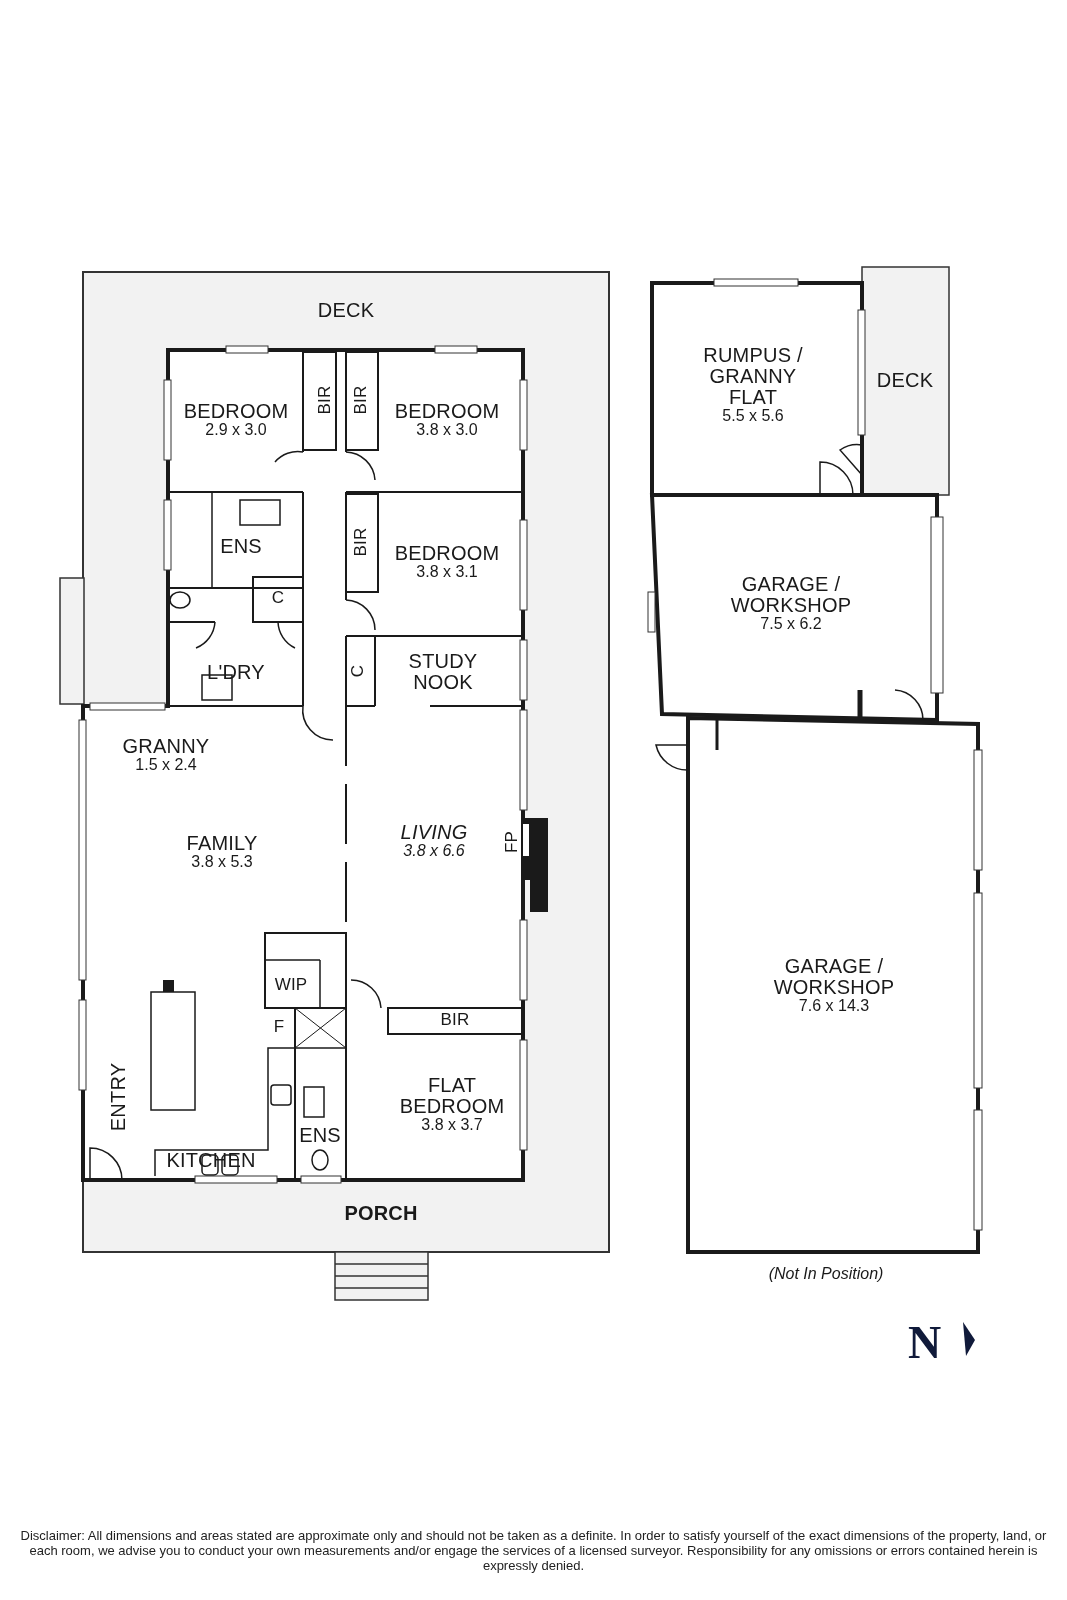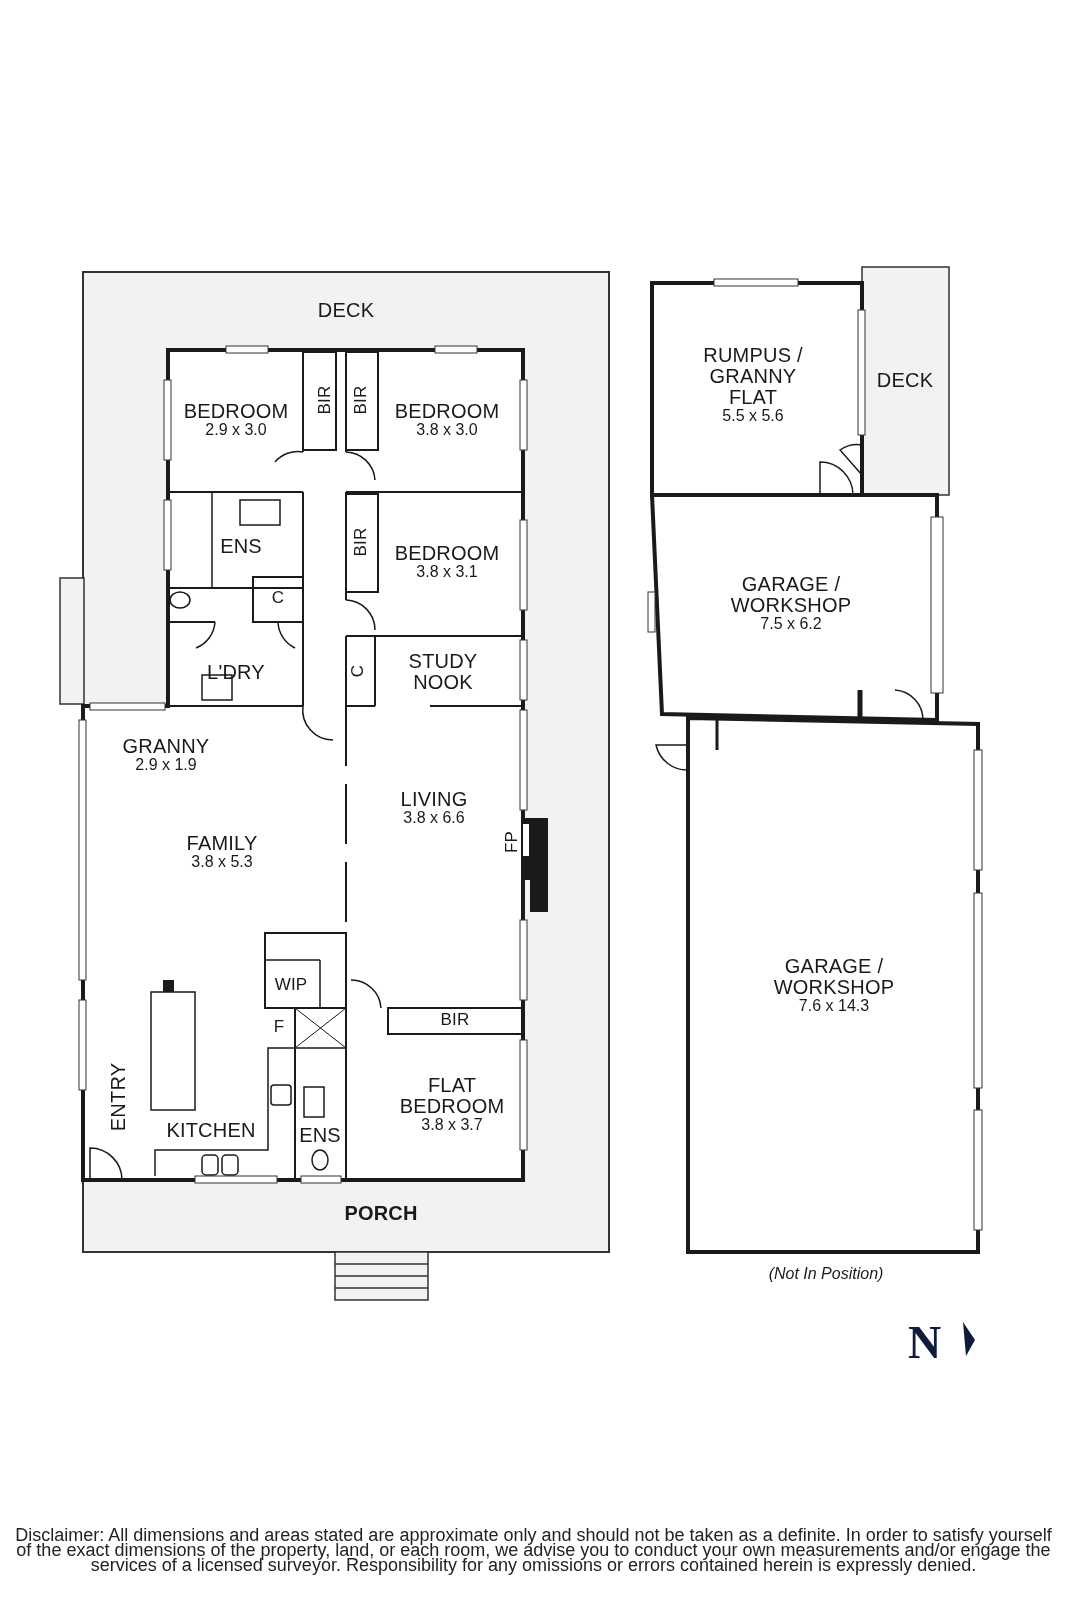--- a/index.html
+++ b/index.html
@@ -3,21 +3,21 @@
   <meta charset="utf-8">
   <style>
     html, body { margin:0; padding:0; background:#ffffff; }
     body { width:1067px; height:1600px; position:relative; overflow:hidden; font-family:"Liberation Sans", sans-serif; color:#1a1a1a; }
     svg { position:absolute; left:0; top:0; }
     .lbl { position:absolute; text-align:center; line-height:1.05; white-space:nowrap; transform:translate(-50%,-50%); }
     .lbl .nm { font-size:20px; display:block; letter-spacing:0.2px; }
     .lbl .dm { font-size:16px; display:block; }
     .lbl.small .nm { font-size:17px; }
     .vert { transform:translate(-50%,-50%) rotate(-90deg); }
-    #disclaimer { position:absolute; left:10px; right:10px; top:1528px; font-size:18px; text-align:center; line-height:15px; color:#222; }
+    #disclaimer { position:absolute; left:10px; right:10px; top:1528px; font-size:13px; text-align:center; line-height:15px; color:#222; }
     #nip { position:absolute; left:826px; top:1274px; transform:translate(-50%,-50%); font-size:16px;font-style:italic; }
     #north { position:absolute; left:908px; top:1320px; font-family:"Liberation Serif", serif; font-weight:bold; font-size:46px; color:#101a3a; line-height:1; }
   </style>
 </head>
 <body>
 
 <svg width="1067" height="1600" viewBox="0 0 1067 1600">
 
   <rect x="83" y="272" width="526" height="980" fill="#f2f2f2" stroke="#333" stroke-width="2"></rect>
   <rect x="60" y="578" width="24" height="126" fill="#f2f2f2" stroke="#333" stroke-width="1.5"></rect>
@@ -161,31 +161,31 @@
     </div>
     <div class="lbl" style="left: 236px; top: 648px; margin-top: 24px;">
       <span class="nm">L'DRY</span>
     </div>
     <div class="lbl" style="left: 443px; top: 672px;">
       <span class="nm">STUDY</span>
       <span class="nm">NOOK</span>
     </div>
     <div class="lbl" style="left: 166px; top: 755px;">
       <span class="nm">GRANNY</span>
-      <span class="dm">2.9 x 1.9</span>
+      <span class="dm">1.5 x 2.4</span>
     </div>
     <div class="lbl" style="left: 222px; top: 852px;">
       <span class="nm">FAMILY</span>
       <span class="dm">3.8 x 5.3</span>
     </div>
-    <div class="lbl" style="left: 434px; top: 808px;">
+    <div class="lbl" style="left: 434px; top: 841px; font-style: italic;">
       <span class="nm">LIVING</span>
       <span class="dm">3.8 x 6.6</span>
     </div>
-    <div class="lbl" style="left: 211px; top: 1130px;">
+    <div class="lbl" style="left: 211px; top: 1160px;">
       <span class="nm">KITCHEN</span>
     </div>
     <div class="lbl" style="left: 320px; top: 1135px;">
       <span class="nm">ENS</span>
     </div>
     <div class="lbl" style="left: 452px; top: 1104px;">
       <span class="nm">FLAT</span>
       <span class="nm">BEDROOM</span>
       <span class="dm">3.8 x 3.7</span>
     </div>

